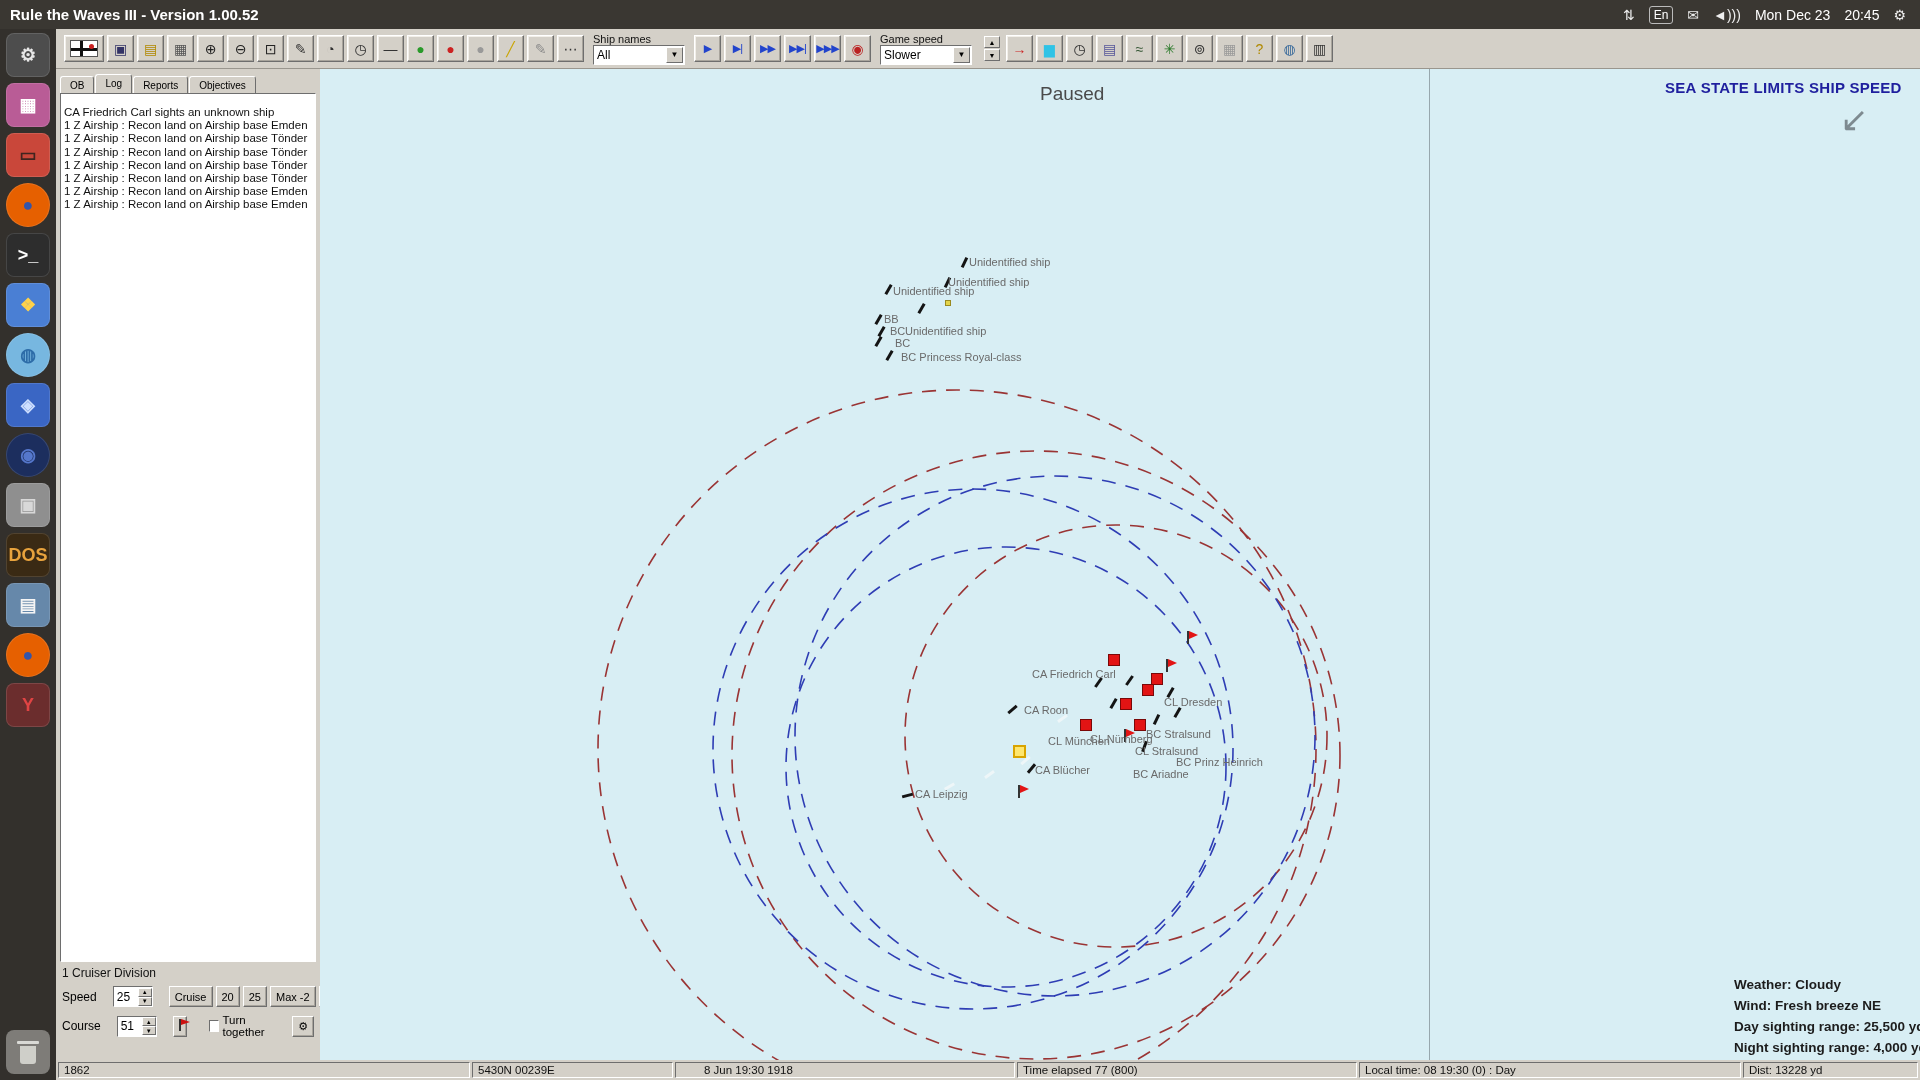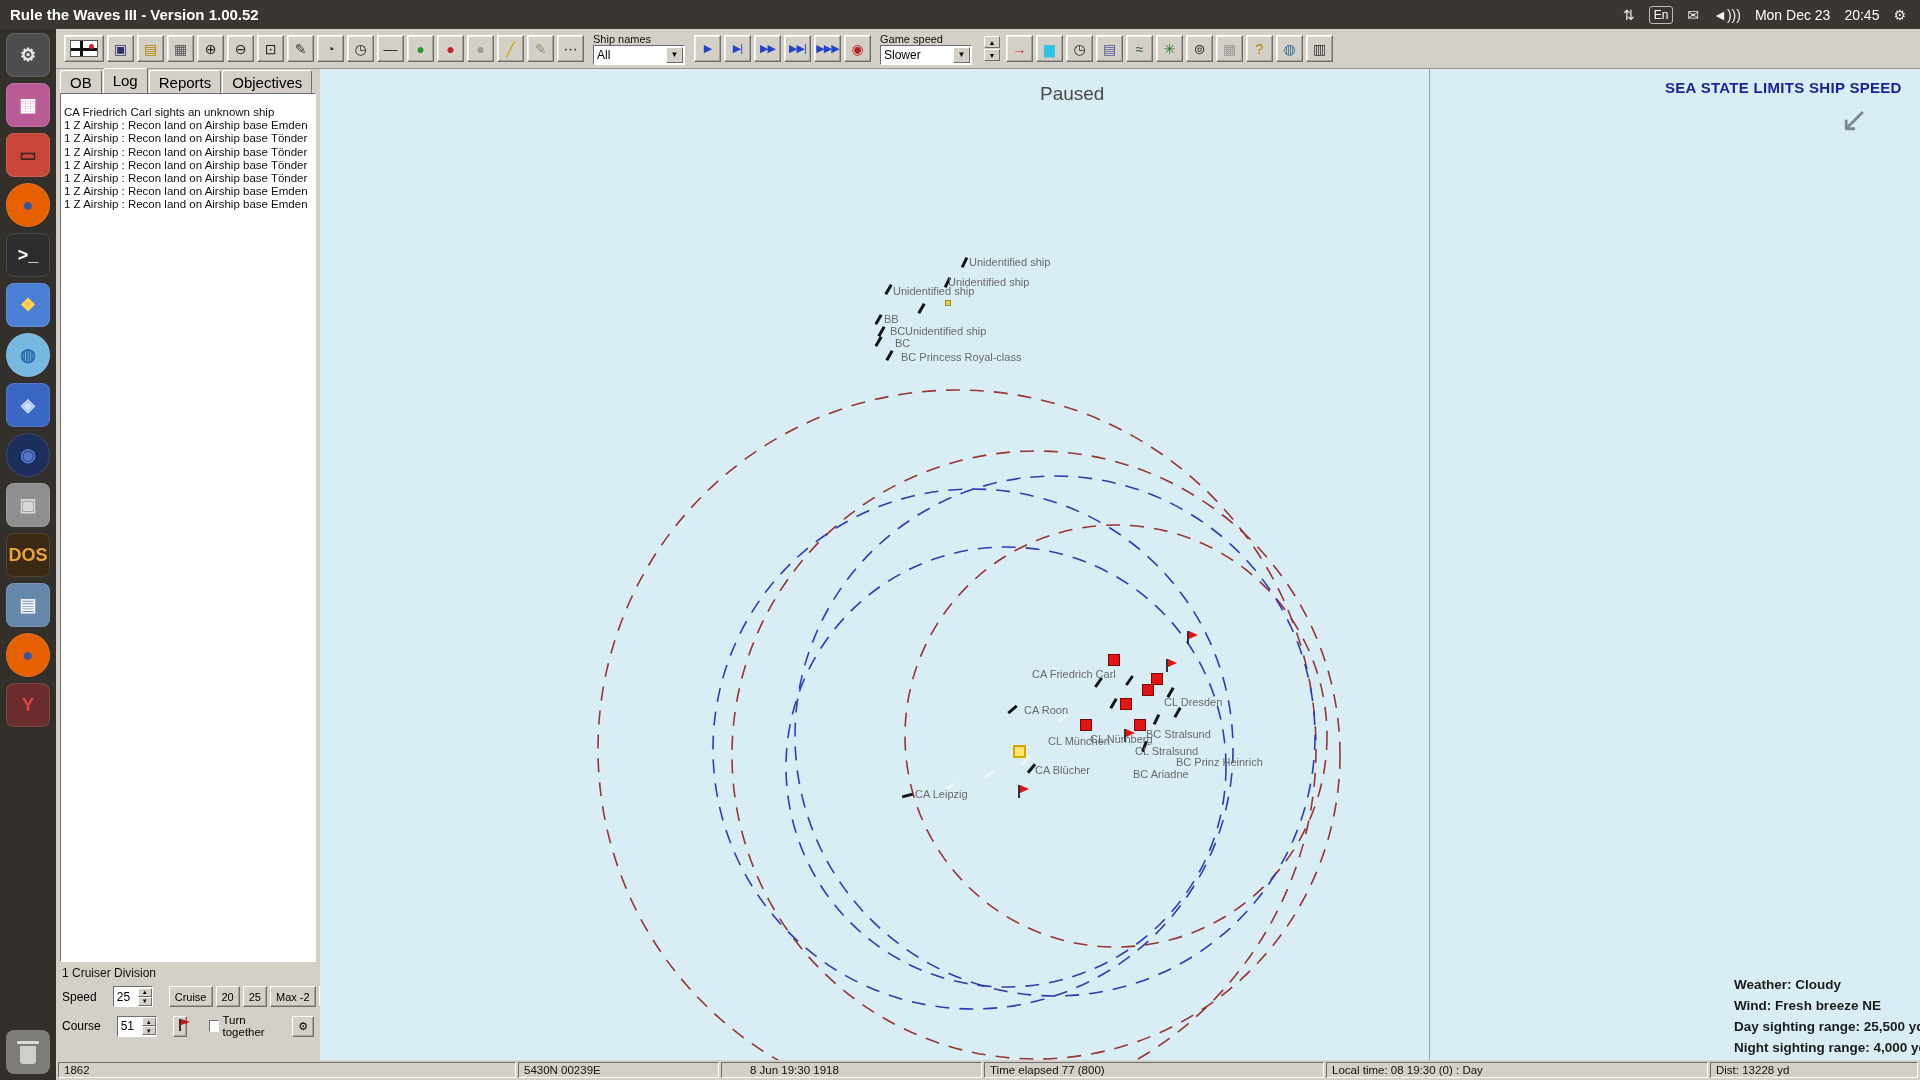--- a/index.html
+++ b/index.html
@@ -52,21 +52,21 @@
   .combo-arrow { width:17px; height:16px; background:#d4d0c8; border:1px solid; border-color:#fff #6e6e6e #6e6e6e #fff;
     font-size:8px; display:flex; align-items:center; justify-content:center; margin-right:1px; }
   .tspin { display:flex; flex-direction:column; gap:1px; margin:0 3px; }
   .tspin i { font-style:normal; font-size:7px; width:16px; height:12px; background:#d4d0c8; border:1px solid;
     border-color:#fff #6e6e6e #6e6e6e #fff; display:flex; align-items:center; justify-content:center; cursor:pointer; }
   .vcr .tglyph { color:#2244cc; font-size:11px; letter-spacing:-1px; }
 
   
   .left-panel { position:absolute; left:0; top:40px; width:264px; bottom:20px; display:flex; flex-direction:column; }
   .tabs { display:flex; align-items:flex-end; height:24px; padding-left:4px; gap:1px; }
-  .tab { font-size:15px; padding:3px 9px 2px; background:#d4d0c8; border:1px solid #6e6e6e; border-bottom:none;
+  .tab { font-size:10px; padding:3px 9px 2px; background:#d4d0c8; border:1px solid #6e6e6e; border-bottom:none;
     border-top-color:#fff; border-left-color:#fff; border-radius:3px 3px 0 0; cursor:pointer; }
   .tab.active { padding-bottom:4px; position:relative; z-index:2; }
   .logbox { flex:1; margin:0 4px; background:#fff; border:1px solid; border-color:#6e6e6e #fff #fff #6e6e6e;
     overflow:hidden; padding:12px 3px; }
   .log-line { font-size:11.5px; line-height:13.2px; color:#111; white-space:nowrap; }
   .division-panel { height:98px; padding:4px 6px 0; }
   .div-title { font-size:12px; color:#111; margin-bottom:6px; }
   .div-row { display:flex; align-items:center; gap:16px; margin-bottom:7px; }
   .div-label { font-size:12px; width:42px; }
   .spinbox { display:flex; align-items:center; height:21px; background:#fff; border:1px solid;
@@ -473,22 +473,22 @@
       <div class="weather-line">Weather: Cloudy</div>
           <div class="weather-line">Wind: Fresh breeze  NE</div>
           <div class="weather-line">Day sighting range: 25,500 yds</div>
           <div class="weather-line">Night sighting range: 4,000 yds</div>
         </div>
     </div>
 
 
     <div class="statusbar">
 
-    <div class="scell" style="width: 458px; flex: 0 0 auto;">1862</div>
+    <div class="scell" style="width: 412px; flex: 0 0 auto;">1862</div>
         <div class="scell" style="width: 201px; flex: 0 0 auto;">5430N 00239E</div>
-        <div class="scell" style="width: 261px; flex: 0 0 auto; padding-left: 28px;">8 Jun 19:30 1918</div>
+        <div class="scell" style="width: 340px; flex: 0 0 auto; padding-left: 28px;">8 Jun 19:30 1918</div>
         <div class="scell" style="width: 340px; flex: 0 0 auto;">Time elapsed 77 (800)</div>
         <div class="scell" style="width: 382px; flex: 0 0 auto;">Local time: 08 19:30 (0) : Day</div>
         <div class="scell" style="flex: 1 1 0%;">Dist: 13228 yd</div>
       </div>
 
   </div>
 </div>
 
 </body></html>

